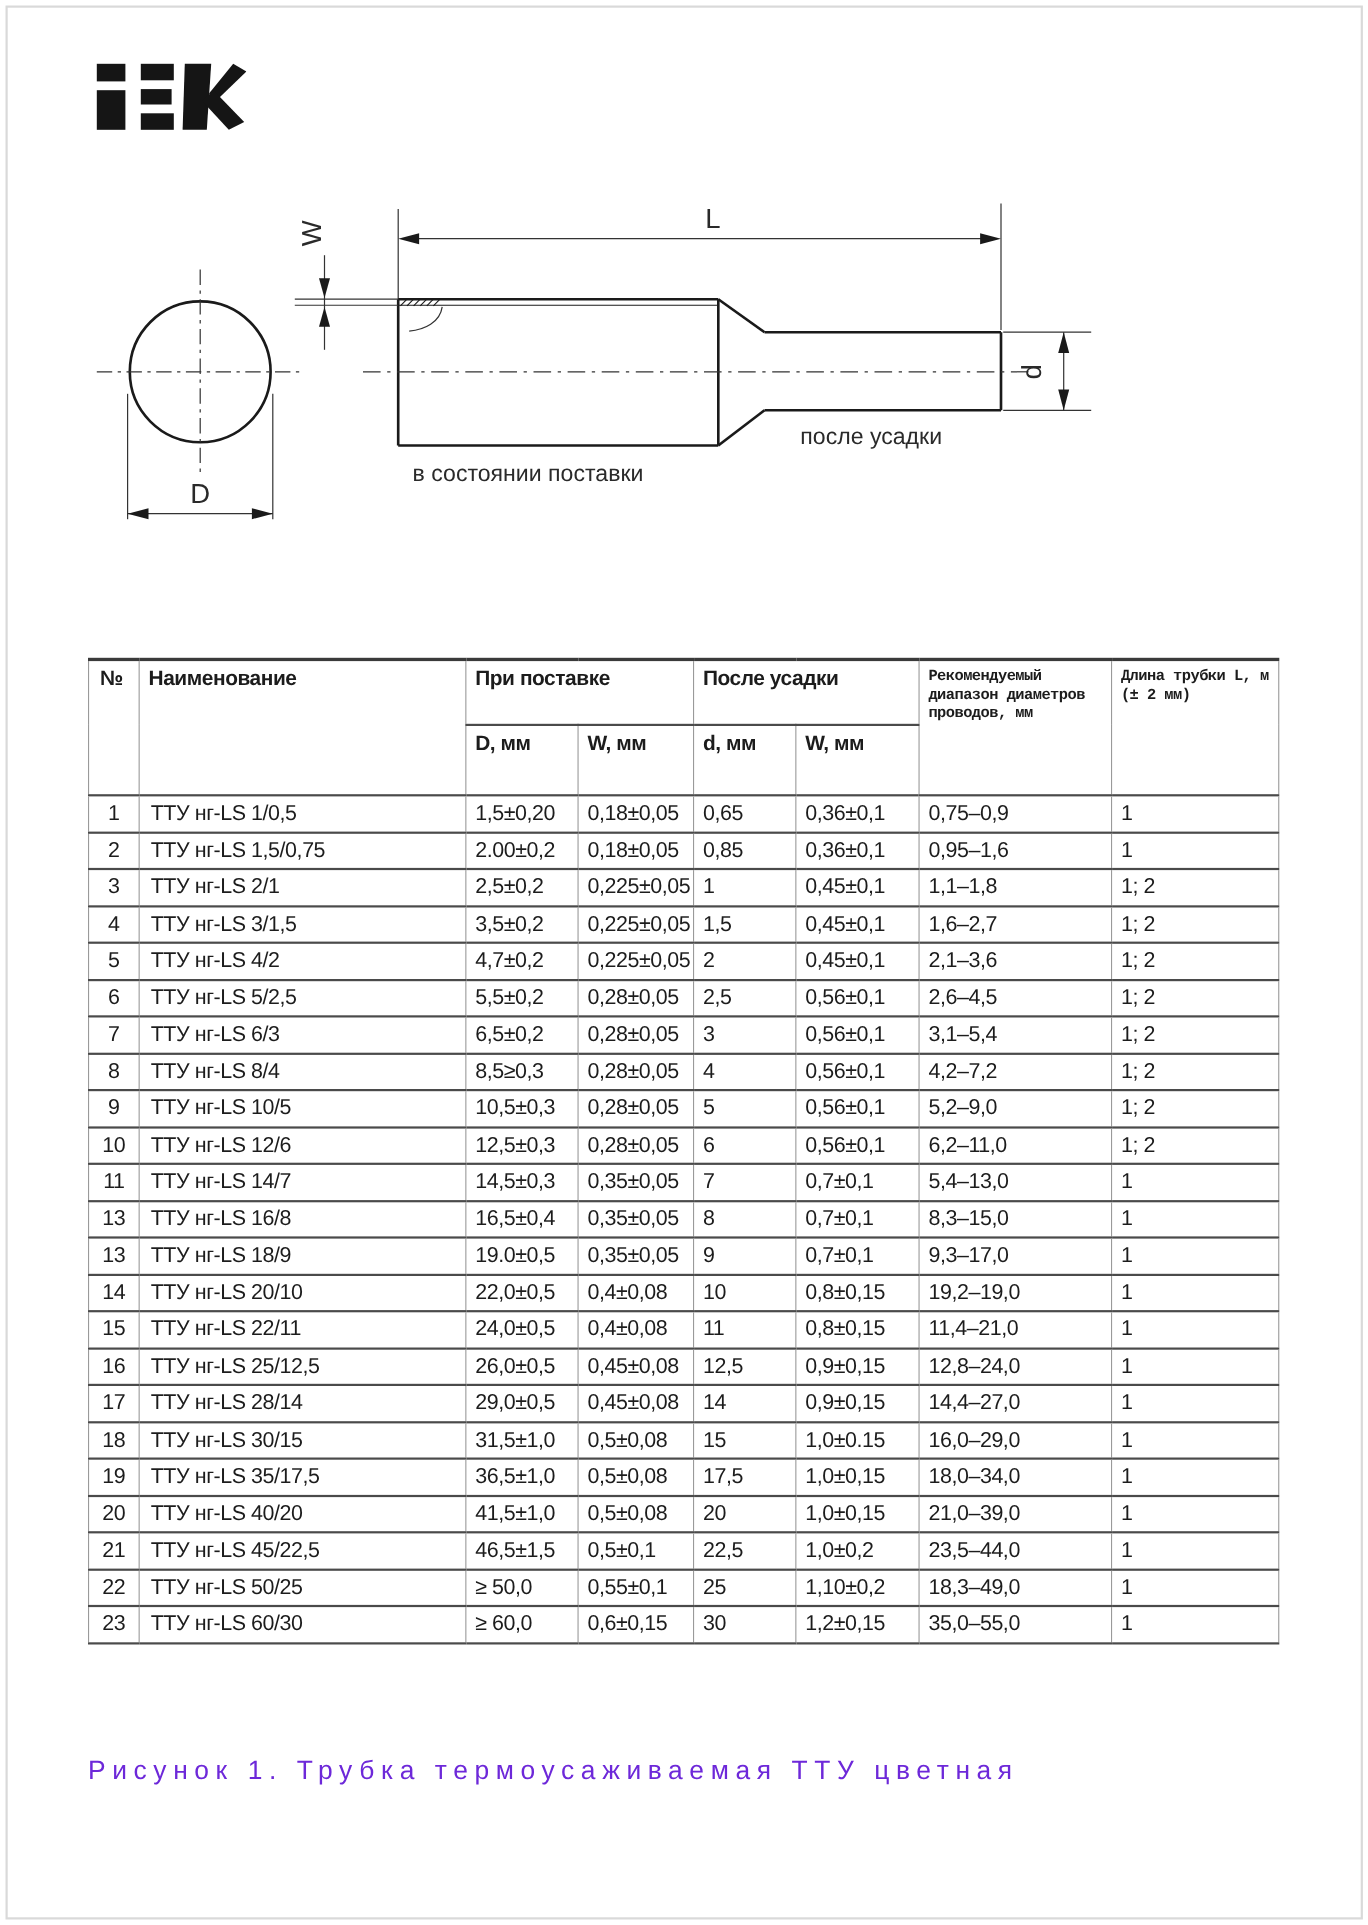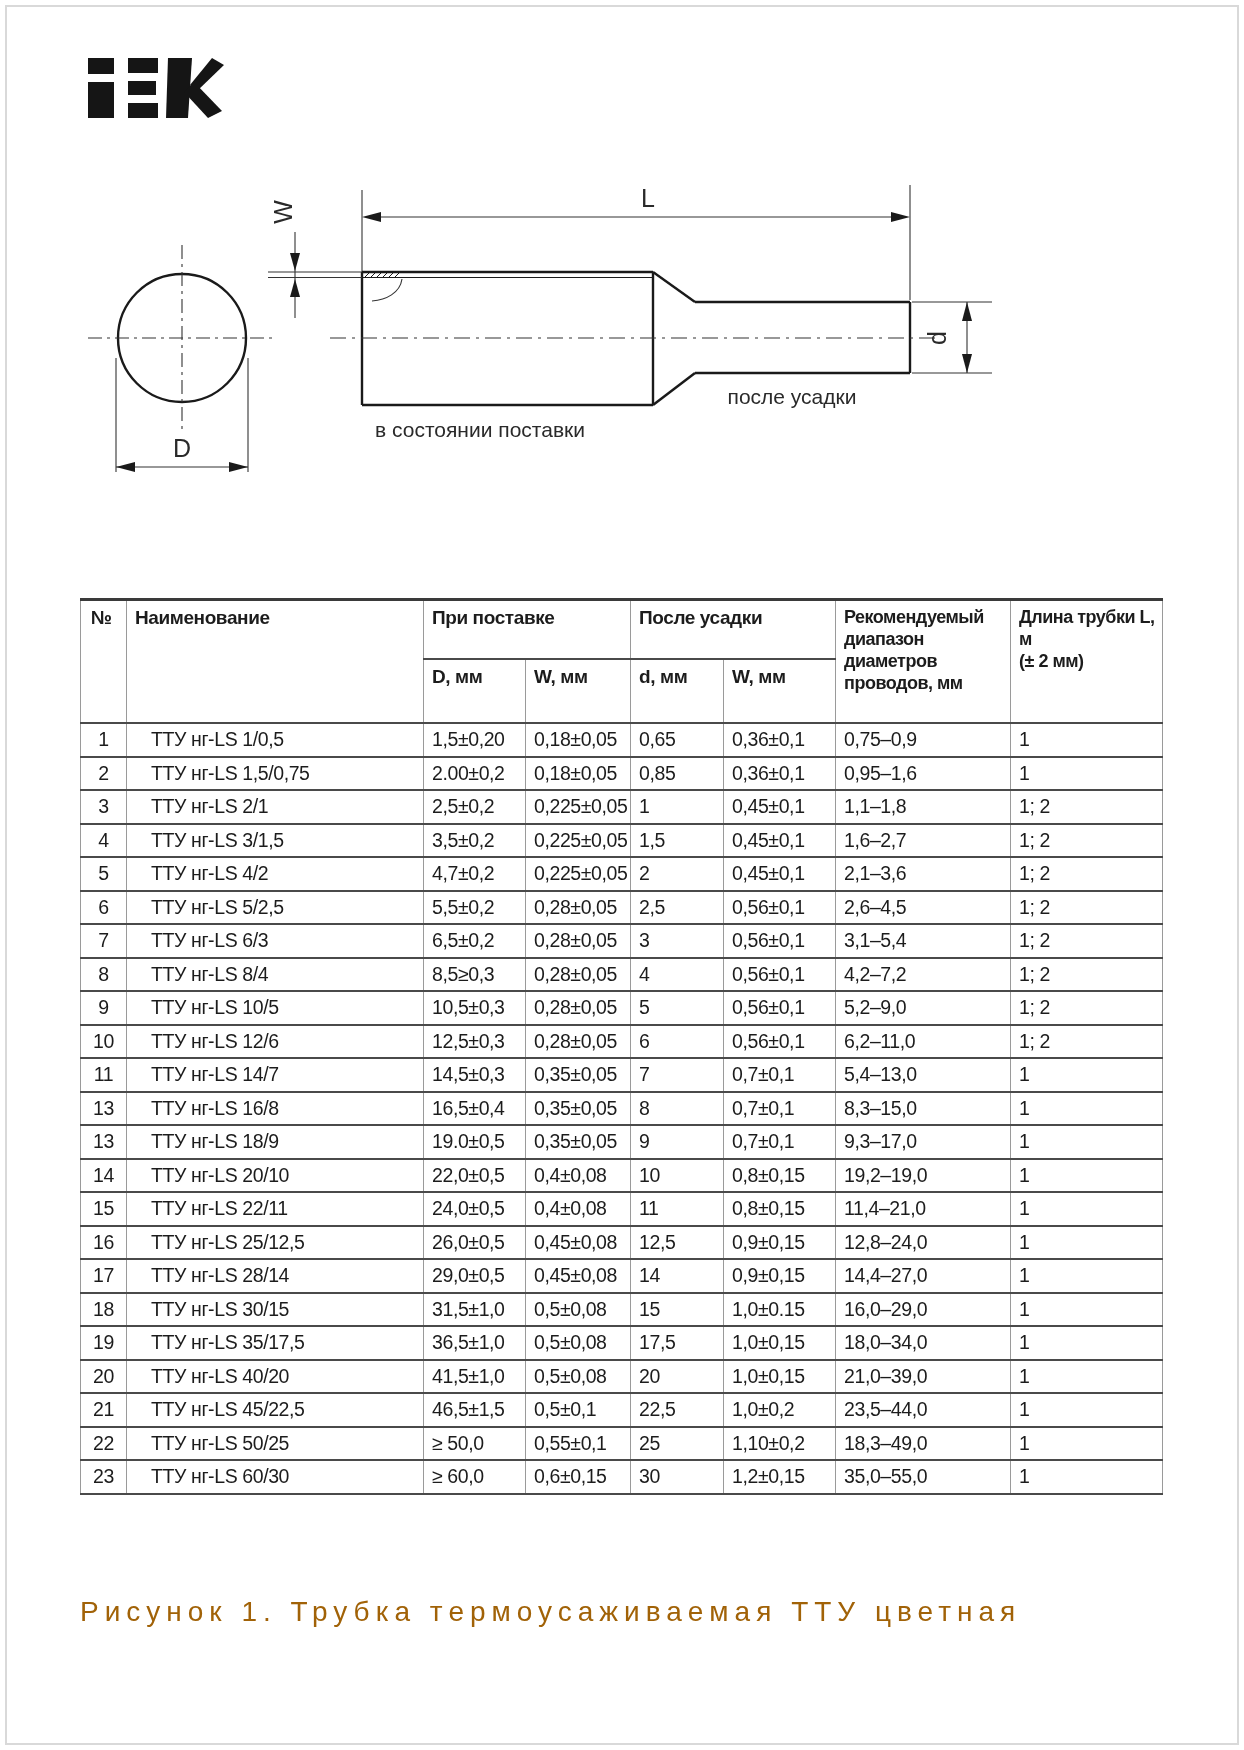--- a/index.html
+++ b/index.html
@@ -36,35 +36,35 @@
     overflow:hidden;
   }
   .spec-table thead th{
     text-align:left;vertical-align:top;
     font-size:19px;font-weight:bold;letter-spacing:-0.4px;
     padding:6px 2px 0 8px;
     border-top:3px solid #3a3a3a;
   }
   .spec-table thead tr.subhead th{height:56px;border-top:2px solid #a3a3a3;}
   .spec-table thead tr.tophead th{height:51px;}
-  .spec-table th.pre{white-space:pre-line;font-size:18px;letter-spacing:-0.5px;line-height:1.22;}
+  .spec-table th.pre{white-space:pre-line;font-size:14px;letter-spacing:-0.5px;line-height:1.22;font-family:Liberation Mono, monospace;}
   .spec-table th.num-h{padding-left:10px;}
   .spec-table tbody td{
     height:31.5px;
     font-size:19.5px;letter-spacing:-0.4px;
     vertical-align:middle;
     padding:0 2px 0 8px;
   }
   .spec-table tbody td.c-num{text-align:center;padding:0;}
-  .spec-table tbody td.c-name{padding-left:24px;border-radius:13px;}
+  .spec-table tbody td.c-name{padding-left:10px;border-radius:13px;}
   
   .caption{
     position:absolute;left:80px;top:1596px;
-    font-size:28px;letter-spacing:6px;
-    color:#a16207;white-space:nowrap;
+    font-size:24px;letter-spacing:6px;
+    color:#6d28d9;white-space:nowrap;
   }
 </style>
 </head>
 <body>
 
 <div class="page">
   <div class="page-border"></div>
 
   <svg class="logo" viewBox="0 0 152 80" role="img" aria-label="iEK">
     <g fill="#151515">

